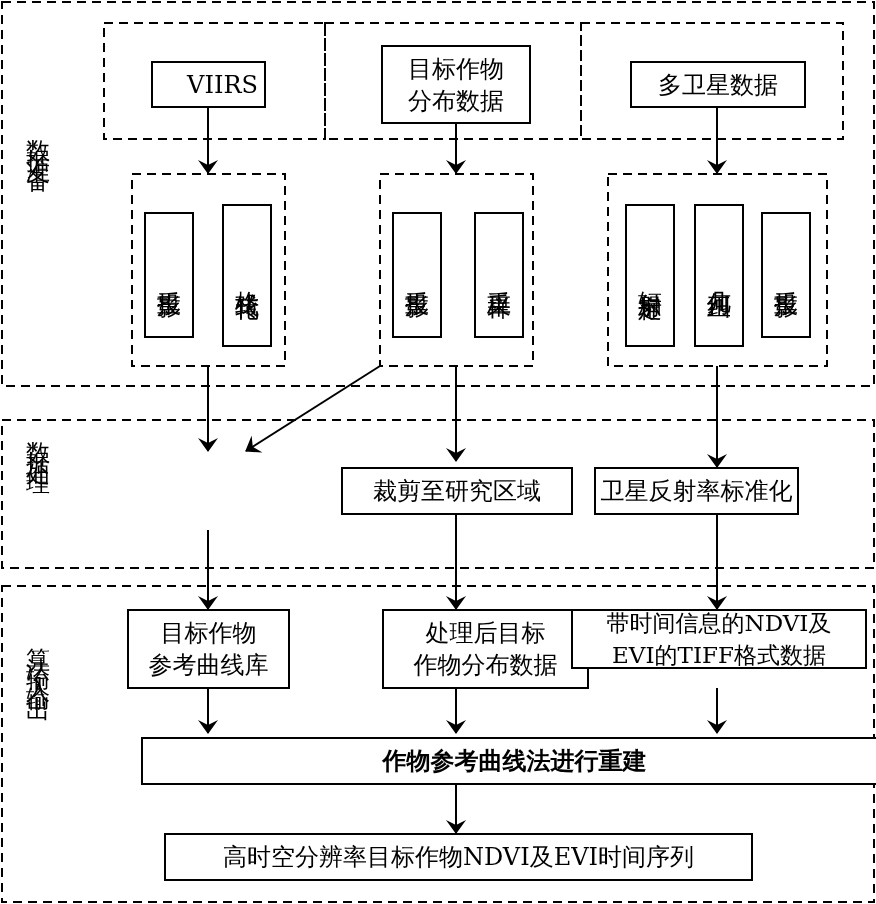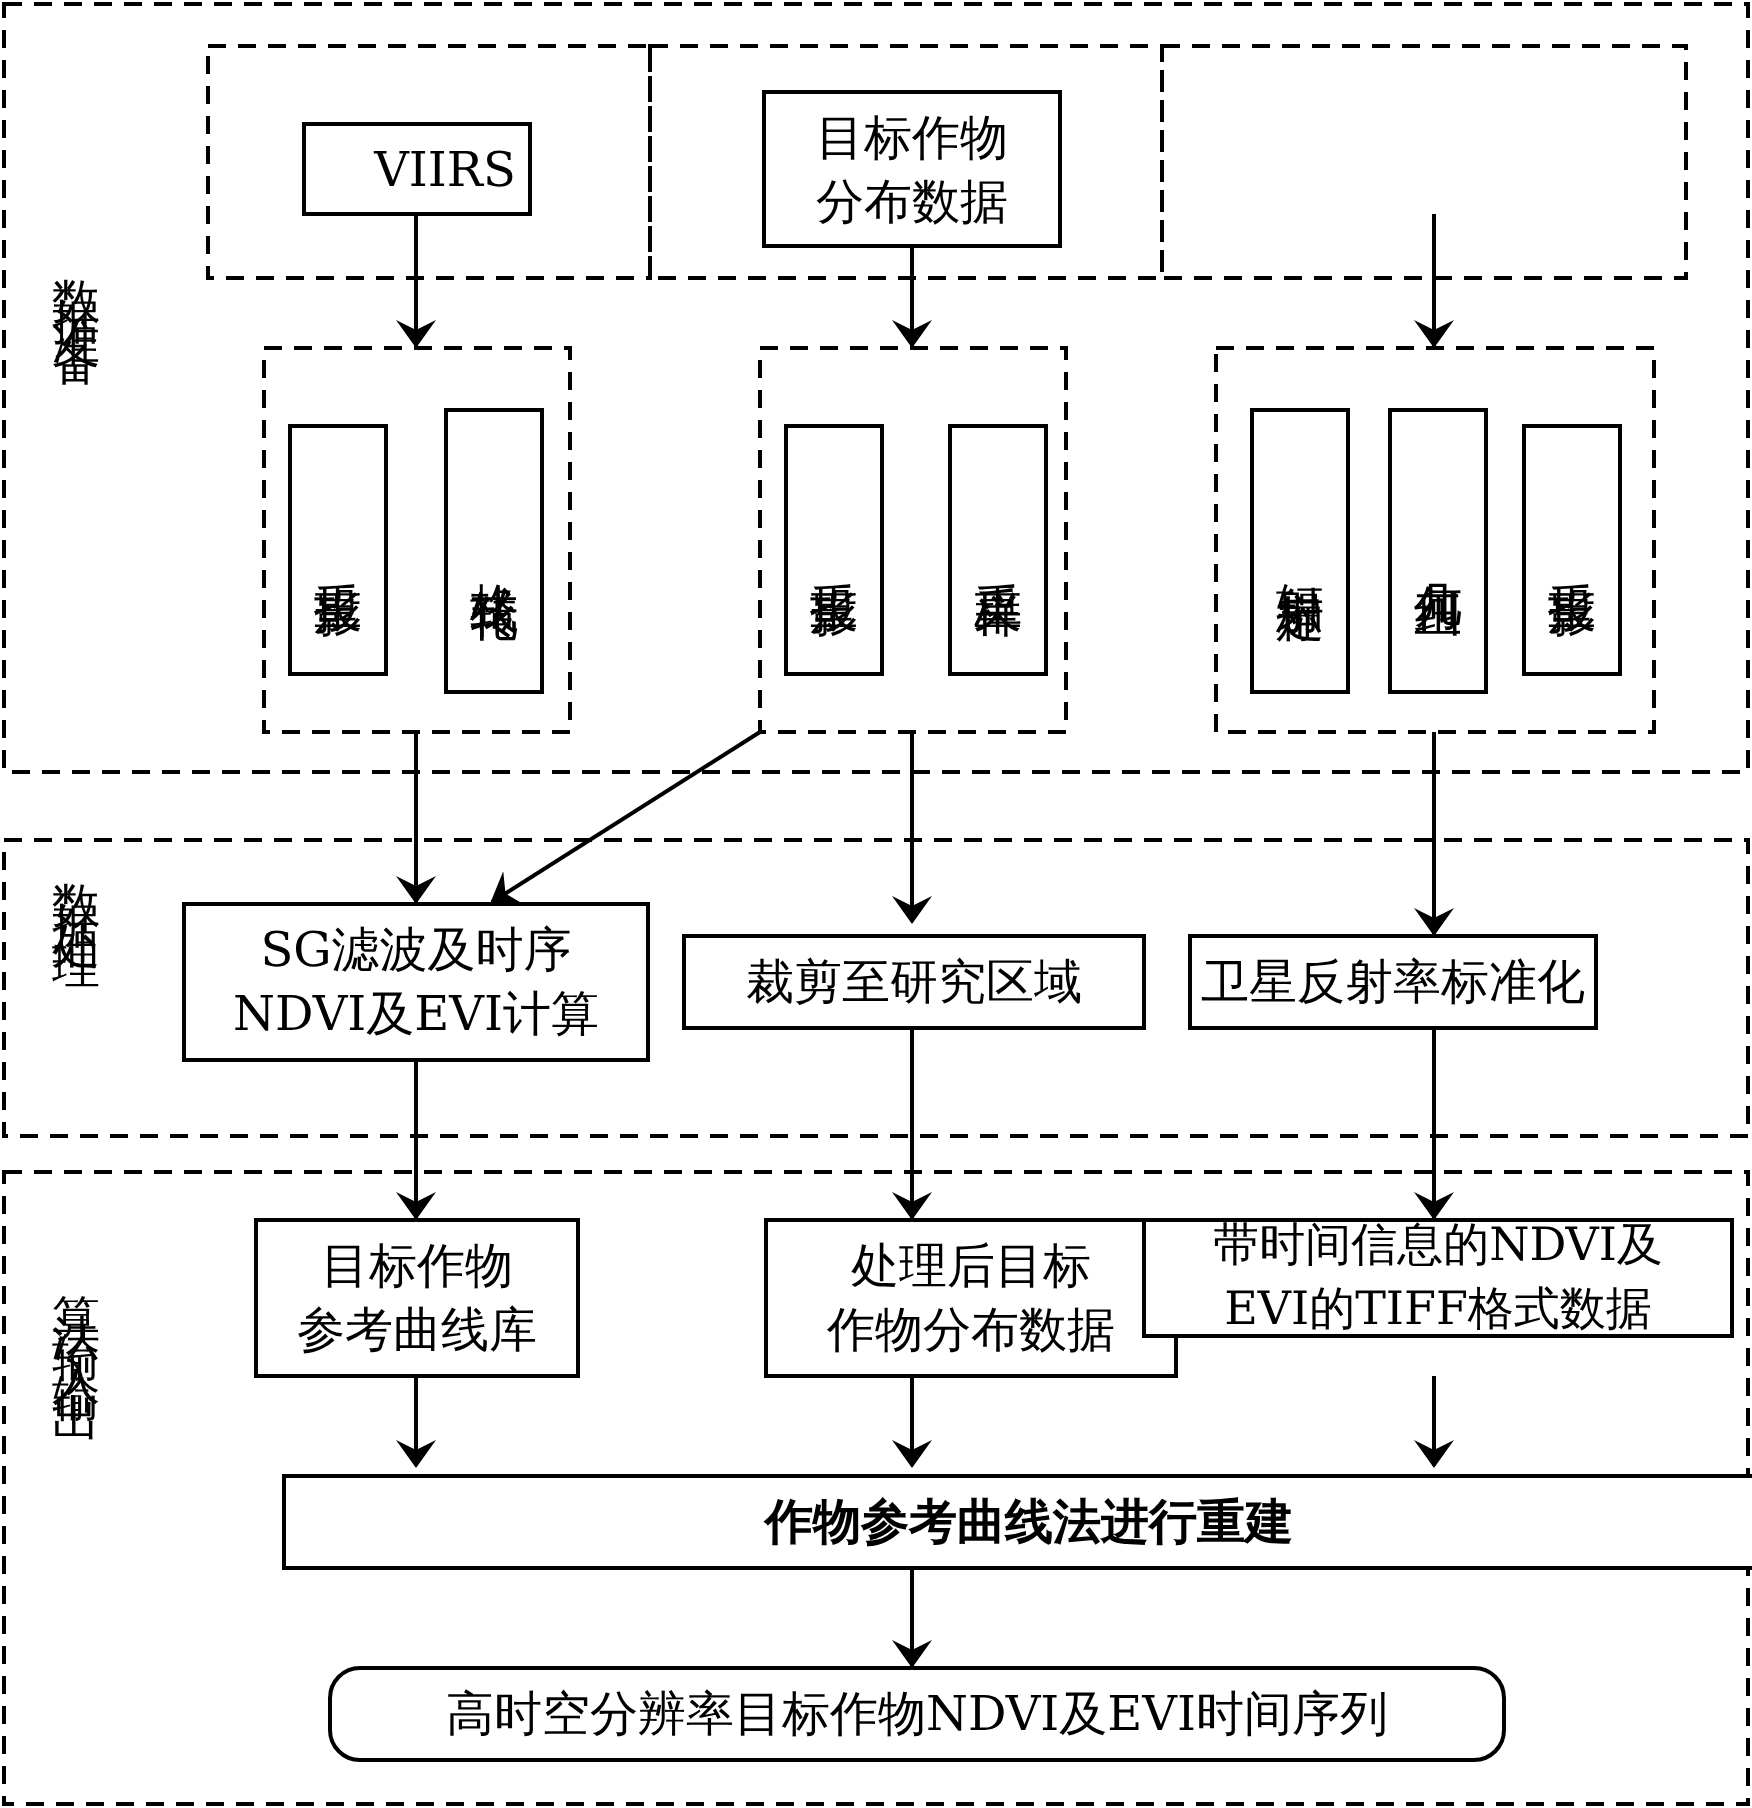--- a/index.html
+++ b/index.html
@@ -60,36 +60,35 @@
     </g>
   </svg>
 
   <div class="section-label" style="left:19px; top:120px;">数据准备</div>
   <div class="section-label" style="left:19px; top:422px;">数据处理</div>
   <div class="section-label" style="left:19px; top:628px;">算法输入输出</div>
 
   <div class="box txt" style="left:151px; top:61px; width:115px; height:47px;padding-left:28px;">VIIRS</div>
   <div class="box txt" style="left:381px; top:45px; width:150px; height:79px;">目标作物
 分布数据</div>
+  <div class="box txt" style="left:630px; top:61px; width:176px; height:47px;">多卫星数据</div>
 
   <div class="vbox" style="left:144px; top:212px; width:50px; height:126px;">重投影</div>
   <div class="vbox" style="left:222px; top:204px; width:50px; height:143px;">格式转化</div>
   <div class="vbox" style="left:392px; top:212px; width:50px; height:126px;">重投影</div>
   <div class="vbox" style="left:474px; top:212px; width:50px; height:126px;">重采样</div>
   <div class="vbox" style="left:625px; top:204px; width:50px; height:143px;">辐射定标</div>
   <div class="vbox" style="left:694px; top:204px; width:50px; height:143px;">几何纠正</div>
   <div class="vbox" style="left:761px; top:212px; width:50px; height:126px;">重投影</div>
 
-  <div class="box txt" style="left:91px; top:451px; width:234px; height:80px;">SG滤波及时序
-NDVI及EVI计算</div>
   <div class="box txt" style="left:341px; top:467px; width:232px; height:48px;text-align:center;">裁剪至研究区域</div>
   <div class="box txt" style="left:594px; top:467px; width:205px; height:48px;">卫星反射率标准化</div>
 
   <div class="box txt" style="left:127px; top:609px; width:163px; height:80px;">目标作物
 参考曲线库</div>
   <div class="box txt" style="left:354px; top:609px; width:207px; height:80px;margin-left:28px;">处理后目标
 作物分布数据</div>
   <div class="box txt" style="left:571px; top:609px; width:296px; height:60px; font-size:23px;">带时间信息的NDVI及
 EVI的TIFF格式数据</div>
 
   <div class="box txt" style="left:141px; top:737px; width:747px; height:48px;font-weight:bold;">作物参考曲线法进行重建</div>
-  <div class="box txt" style="left:164px; top:833px; width:589px; height:48px;border-radius:16px;">高时空分辨率目标作物NDVI及EVI时间序列</div>
+  <div class="box txt" style="left:164px; top:833px; width:589px; height:48px;">高时空分辨率目标作物NDVI及EVI时间序列</div>
 </div>
 
 </body></html>

